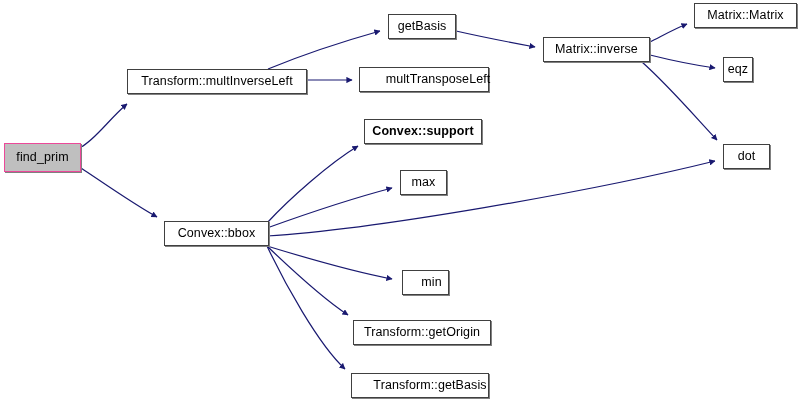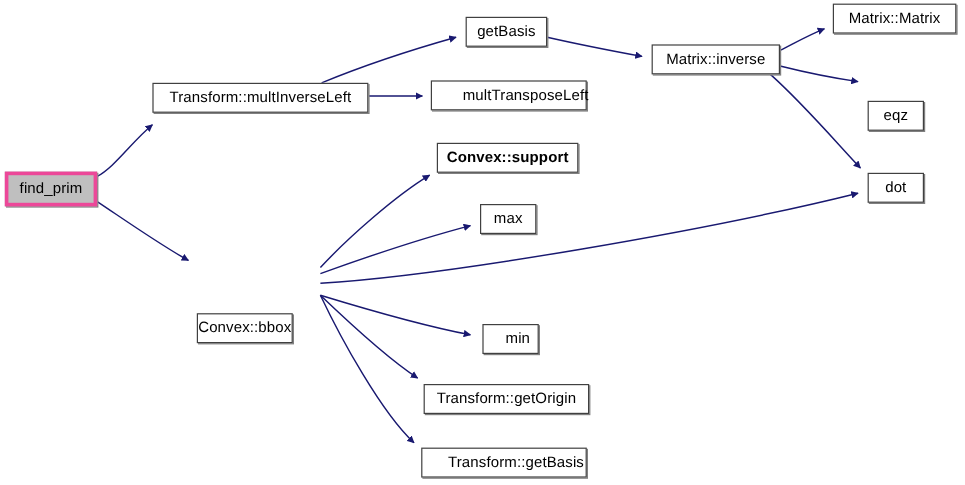--- a/index.html
+++ b/index.html
@@ -33,21 +33,21 @@
     align-items: center;
     justify-content: center;
     font-size: 12.5px;
     color: #000000;
     letter-spacing: 0.1px;
     white-space: nowrap;
     box-shadow: 1px 1px 0 0 #808080;
   }
   .node.highlight {
     background: #bfbfbf;
-    border: 3px solid #ec4899;
+    border: 1px solid #ec4899;
   }
   .node-label {
     line-height: 1;
     padding-bottom: 1px;
   }
 </style>
 </head>
 <body>
 
 <div id="callgraph">
@@ -88,33 +88,33 @@
       </div>
       <div class="node" style="left: 359px; top: 67px; width: 130px; height: 25px; padding-left: 28px;">
         <span class="node-label">multTransposeLeft</span>
       </div>
       <div class="node" style="left: 543px; top: 37px; width: 107px; height: 25px;">
         <span class="node-label">Matrix::inverse</span>
       </div>
       <div class="node" style="left: 694px; top: 3px; width: 103px; height: 25px;">
         <span class="node-label">Matrix::Matrix</span>
       </div>
-      <div class="node" style="left: 723px; top: 57px; width: 47px; height: 25px; margin-top: 27px;">
+      <div class="node" style="left: 723px; top: 57px; width: 30px; height: 25px;">
         <span class="node-label">eqz</span>
       </div>
       <div class="node" style="left: 723px; top: 144px; width: 47px; height: 25px;">
         <span class="node-label">dot</span>
       </div>
       <div class="node" style="left: 364px; top: 119px; width: 118px; height: 25px; font-weight: bold;">
         <span class="node-label">Convex::support</span>
       </div>
       <div class="node" style="left: 400px; top: 170px; width: 47px; height: 25px;">
         <span class="node-label">max</span>
       </div>
-      <div class="node" style="left: 164px; top: 221px; width: 80px; height: 25px; margin-top: 40px;">
+      <div class="node" style="left: 164px; top: 221px; width: 105px; height: 25px;">
         <span class="node-label">Convex::bbox</span>
       </div>
       <div class="node" style="left: 402px; top: 270px; width: 47px; height: 25px; padding-left: 12px;">
         <span class="node-label">min</span>
       </div>
       <div class="node" style="left: 353px; top: 320px; width: 138px; height: 25px;">
         <span class="node-label">Transform::getOrigin</span>
       </div>
       <div class="node" style="left: 351px; top: 373px; width: 138px; height: 25px; padding-left: 20px;">
         <span class="node-label">Transform::getBasis</span>

